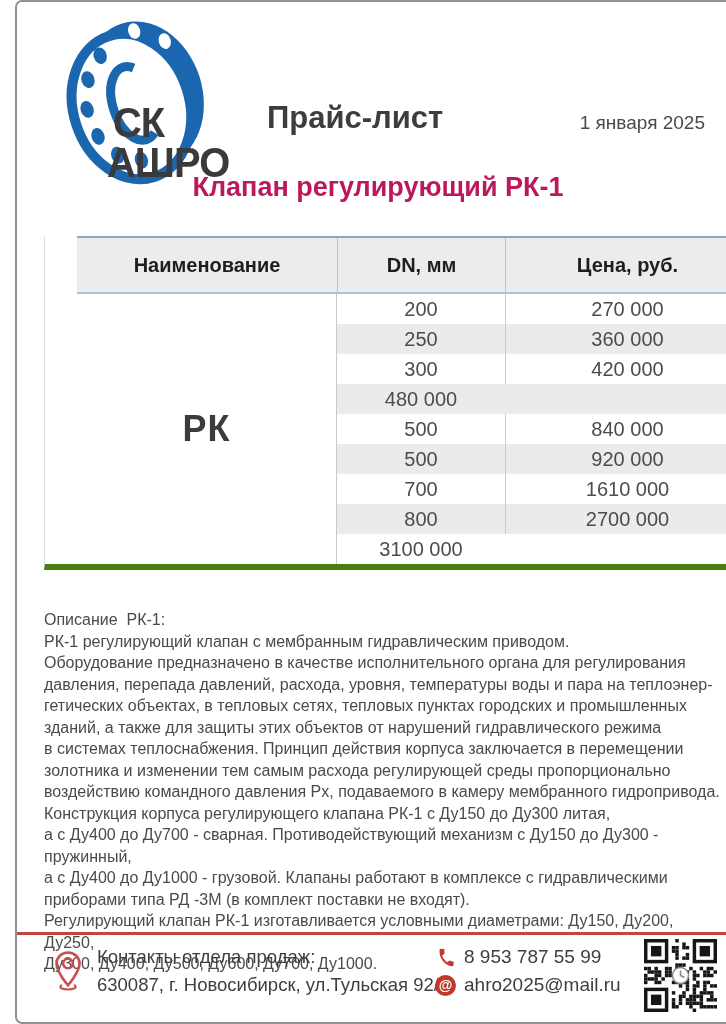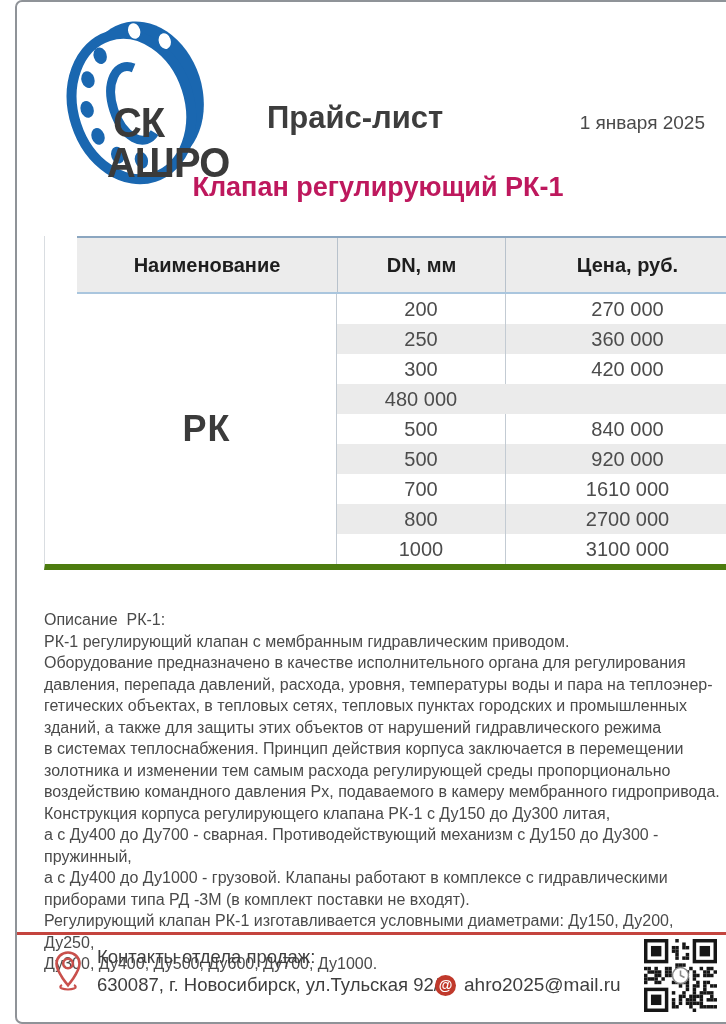--- a/index.html
+++ b/index.html
@@ -121,21 +121,20 @@
           </div>
         <div class="t-row">
             <div class="cell">700</div>
             <div class="cell">1610 000</div>
           </div>
         <div class="t-row">
             <div class="cell">800</div>
             <div class="cell">2700 000</div>
           </div>
         <div class="t-row">
-            <div class="cell">1000</div>
             <div class="cell">3100 000</div>
           </div>
       </div>
     </div>
   </div>
 
   <div class="description">
     <div class="dline">Описание  РК-1:</div>
     <div class="dline">РК-1 регулирующий клапан с мембранным гидравлическим приводом.</div>
     <div class="dline">Оборудование предназначено в качестве исполнительного органа для регулирования</div>
@@ -161,20 +160,26 @@
       <circle cx="15" cy="13.5" r="4.8" fill="none" stroke="#c9504c" stroke-width="2.6"></circle>
       <path d="M9 35c-2 1-2.5 2.6 0 3.6 3 1.2 9 1.2 12 0 2.5-1 2-2.6 0-3.6" fill="none" stroke="#c9504c" stroke-width="2.2"></path>
     </svg>
   </div>
 
   <div class="contacts-block">
     <div class="contacts-title">Контакты отдела продаж:</div>
     <div class="contacts-address">630087, г. Новосибирск, ул.Тульская 92/1</div>
   </div>
 
+  <div class="phone-row">
+    <svg width="19" height="19" viewBox="0 0 24 24">
+      <path d="M6.6 10.8c1.6 3.1 4 5.6 7.1 7.1l2.4-2.4c.3-.3.7-.4 1.1-.2 1.2.4 2.4.6 3.7.6.6 0 1.1.5 1.1 1.1v3.9c0 .6-.5 1.1-1.1 1.1C10.6 22 2 13.4 2 3.1 2 2.5 2.5 2 3.1 2H7c.6 0 1.1.5 1.1 1.1 0 1.3.2 2.5.6 3.7.1.4 0 .8-.2 1.1l-2.4 2.4-.5.5z" fill="#c0392b" transform="rotate(8 12 12)"></path>
+    </svg>
+    <span class="txt">8 953 787 55 99</span>
+  </div>
 
   <div class="email-row">
     <span class="at-badge">@</span>
     <span class="txt">ahro2025@mail.ru</span>
   </div>
 
   <div class="qr">
     <svg id="qr-svg" width="73" height="73" viewBox="0 0 73 73">
         <rect x="31.285714285714285" y="0" width="3.4761904761904763" height="3.4761904761904763" fill="#161616"></rect>
         <rect x="38.23809523809524" y="3.4761904761904763" width="3.4761904761904763" height="3.4761904761904763" fill="#161616"></rect>

